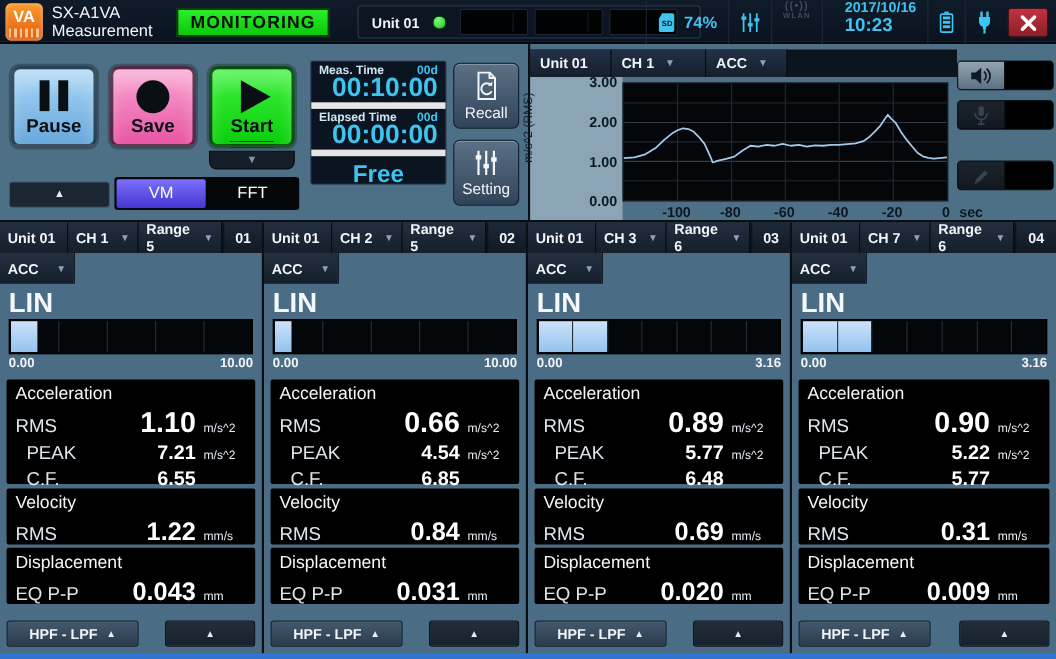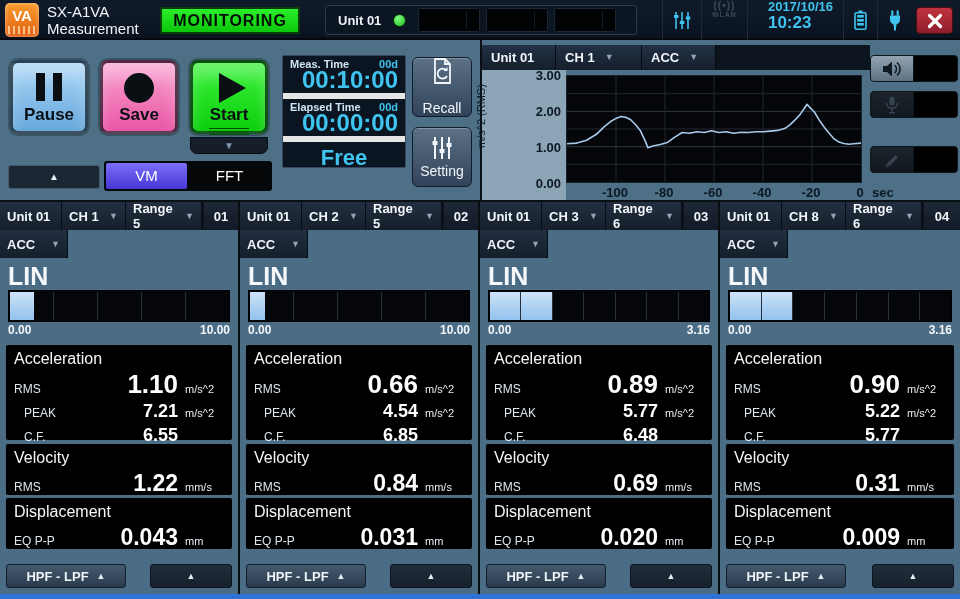--- a/index.html
+++ b/index.html
@@ -73,21 +73,21 @@
   .trow { padding:2px 7px 3px; border-bottom:6px solid #e5e5e5; }
   .trow .lr { display:flex; justify-content:space-between; color:#cfe6f2; font-size:11px; font-weight:bold; }
   .trow .lr .days { color:#3fc3ef; }
   .trow .val { text-align:right; color:#3fc3ef; font-size:24px; font-weight:bold; line-height:20px; }
   .tmode { text-align:center; color:#3fc3ef; font-size:22px; font-weight:bold; line-height:32px; }
 
   .sidebtn { position:absolute; left:412px; width:60px; height:60px;
           background:linear-gradient(#5b7185,#31435a); border:1px solid #121c28; border-radius:6px;
           display:flex; flex-direction:column; align-items:center; justify-content:center; gap:3px;
           color:#f2f6fa; font-size:14px; box-shadow:inset 0 1px 0 rgba(255,255,255,.25); }
-  .btn-recall { top:57px;justify-content:space-between; } .btn-setting { top:127px; }
+  .btn-recall { top:57px; } .btn-setting { top:127px; }
 
   
   .chart-area { position:absolute; left:480px; top:40px; width:480px; height:160px; border-left:2px solid #0a1016; }
   .chart-head { position:absolute; left:0; top:5px; width:388px; height:25px; background:#0c141e; display:flex; }
   .chead-cell { height:25px; background:linear-gradient(#233146,#151f2c); border-right:1px solid #070c12;
           color:#f2f6fa; font-weight:bold; font-size:13px; line-height:25px; padding:0 9px; display:flex; align-items:center; gap:10px; }
   .caret { color:#8fa3b8; font-size:9px; }
   .yaxis { position:absolute; left:0; top:30px; width:84px; height:155px; background:#8ba4b6; }
   .ylab { position:absolute; left:-1px; top:78px; transform:rotate(-90deg) translate(0,-50%); transform-origin:0 0;
           color:#0d1a26; font-size:11px; white-space:nowrap; }
@@ -121,21 +121,21 @@
   .pc-acc { width:68px; justify-content:space-between; }
   .lin { color:#f4f8fb; font-size:25px; font-weight:bold; padding:3px 0 0 8px; height:32px; line-height:30px; }
   .meter { position:relative; margin:0 8px; height:32px; background:#04060a; border:1px solid #000; }
   .meter .fill { position:absolute; left:1px; top:1px; bottom:1px; background:linear-gradient(#cde2f8,#92c3ef); }
   .meter .div { position:absolute; top:1px; bottom:1px; width:1px; background:#262f3a; }
   .scale { margin:0 8px; height:17px; display:flex; justify-content:space-between;
           color:#f2f6fa; font-size:12px; font-weight:bold; line-height:16px; }
   .vbox { margin:0 6px; background:#000; border-radius:2px; padding:3px 8px 0; }
   .vbox .title { color:#f4f8fb; font-size:16px; line-height:21px; }
   .mrow { display:flex; align-items:baseline; }
-  .mrow .ml { color:#dfe7ee; font-size:12px; width:62px; }
+  .mrow .ml { color:#dfe7ee; font-size:17px; width:62px; }
   .mrow .ml.ind { padding-left:10px; }
   .mrow .mv { flex:1; text-align:right; color:#fff; font-weight:bold; }
   .mrow .mu { width:46px; color:#e6edf3; font-size:11px; padding-left:7px; }
   .mv.big { font-size:26px; line-height:30px; } .mv.mid { font-size:18px; line-height:24px; }
   .box-accel { height:95px; margin-top:6px; }
   .box-vel { height:51px; margin-top:4px; } .box-disp { height:51px; margin-top:3px; }
   .pbtns { position:absolute; left:6px; right:6px; bottom:6px; height:24px; display:flex; justify-content:space-between; }
   .hpf-btn { width:120px; background:linear-gradient(#45596d,#2b3b4e); border:1px solid #131e2a; border-radius:3px;
           color:#eef3f8; font-size:13px; font-weight:bold; display:flex; align-items:center; justify-content:center; gap:8px; }
   .hpf-btn .tri, .exp-btn .tri { font-size:9px; color:#e8eef4; }
@@ -162,20 +162,27 @@
     <div class="unit-status">
       <span class="ulabel">Unit 01</span>
       <span class="dot"></span>
       <span class="seg"></span>
       <span class="seg"></span>
       <span class="seg"></span>
     </div>
 
     <div class="top-icons">
       <div class="ti">
+        <svg width="17" height="19" viewBox="0 0 17 19">
+          <path d="M4 1 h9 a2 2 0 0 1 2 2 v13 a2 2 0 0 1 -2 2 h-11 a1 1 0 0 1 -1 -1 v-11 z" fill="#3fc3ef"></path>
+          <text x="8.5" y="13" font-size="7" font-weight="bold" fill="#0a1320" text-anchor="middle">SD</text>
+        </svg>
+        <span class="pct">74%</span>
+      </div>
+      <div class="ti">
         <svg width="18" height="19" viewBox="0 0 18 19">
           <g stroke="#3fc3ef" stroke-width="1.6">
             <line x1="3" y1="1" x2="3" y2="18"></line>
               <line x1="9" y1="1" x2="9" y2="18"></line>
               <line x1="15" y1="1" x2="15" y2="18"></line>
           </g>
           <g fill="#3fc3ef">
             <rect x="1" y="4" width="4.5" height="3"></rect>
               <rect x="6.8" y="10" width="4.5" height="3"></rect>
               <rect x="12.8" y="5.5" width="4.5" height="3"></rect>
@@ -607,21 +614,21 @@
       </div>
     </div>
   </div>
 
   <div class="panel">
     <div class="phead">
       <div class="pcell pc-unit">
         <span>Unit 01</span>
       </div>
       <div class="pcell pc-ch">
-        <span>CH 8</span>
+        <span>CH 7</span>
         <span class="caret">▼</span>
       </div>
       <div class="pcell pc-range">
         <span>Range 6</span>
         <span class="caret">▼</span>
       </div>
       <div class="pc-badge">04</div>
     </div>
     <div class="prow2">
       <div class="pcell pc-acc">

